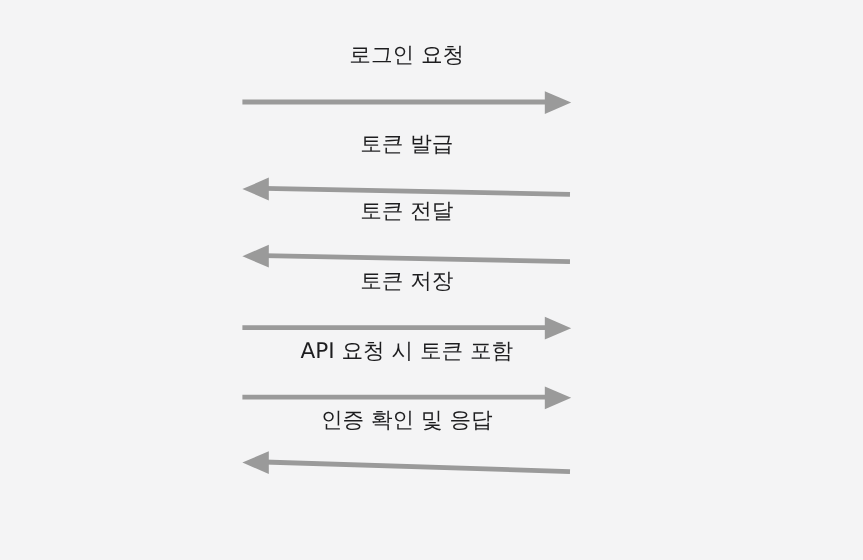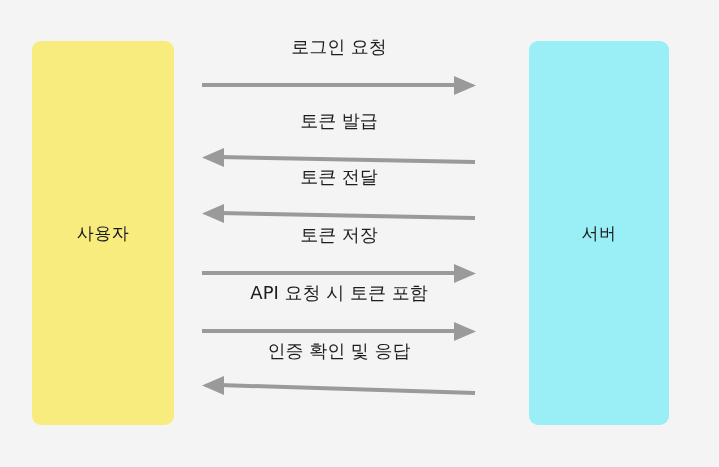--- a/index.html
+++ b/index.html
@@ -86,27 +86,21 @@
   #msg-6 { top: 342px; }
 
   .message-label { top: 0; }
   .message-arrow { top: 26px; }
 </style>
 </head>
 <body>
 
 <div id="diagram">
 
-  <div class="actor-box" id="actor-user">
-    <span class="actor-label">사용자</span>
-  </div>
 
-  <div class="actor-box" id="actor-server">
-    <span class="actor-label">서버</span>
-  </div>
 
   <div class="message" id="msg-1">
     <div class="message-label">로그인 요청</div>
     <svg class="message-arrow" viewBox="0 0 286 26">
       <line x1="6" y1="21" x2="262" y2="21" stroke="#9a9a9a" stroke-width="4"></line>
       <polygon points="258,12 280,21.5 258,31" fill="#9a9a9a"></polygon>
     </svg>
   </div>
 
   <div class="message" id="msg-2">

